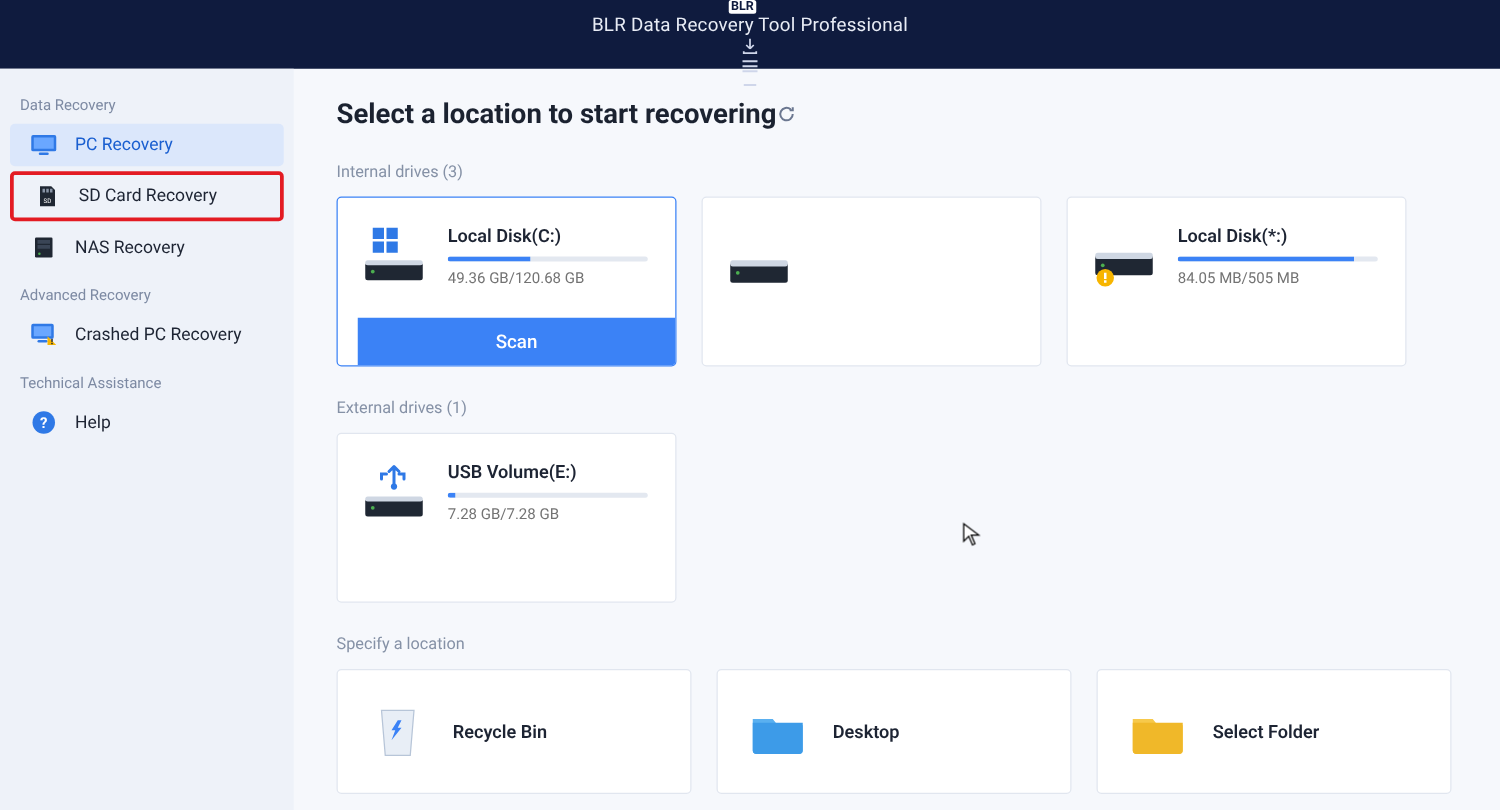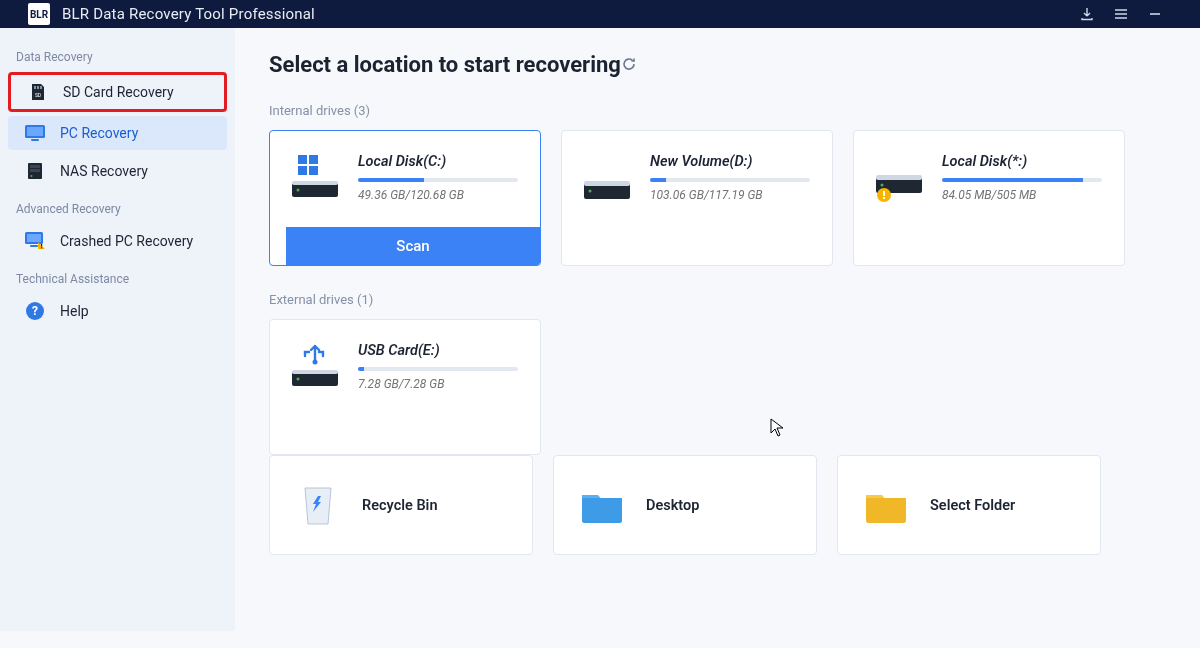--- a/index.html
+++ b/index.html
@@ -1,44 +1,44 @@
 <!DOCTYPE html>
 <html><head>
 <meta charset="utf-8">
 <style>
 * { margin: 0; padding: 0; box-sizing: border-box; font-family: -apple-system, BlinkMacSystemFont, "Segoe UI", Roboto, sans-serif; }
 body { width: 1200px; height: 648px; overflow: hidden; background: #f6f8fc; }
-.titlebar { height: 28px; background: #0f1b3e; display: flex; align-items: center; padding: 0 28px; color: #e8ecf5; }
+.titlebar { height: 55px; background: #0f1b3e; display: flex; align-items: center; padding: 0 0; color: #e8ecf5; flex-direction: column; }
 .titlebar .logo { width: 22px; height: 22px; background: #fff; color: #0f1b3e; font-weight: 700; font-size: 10px; display: flex; align-items: center; justify-content: center; border-radius: 2px; margin-right: 12px; }
 .titlebar .appname { font-size: 15px; font-weight: 400; letter-spacing: 0.2px; }
 .titlebar .spacer { flex: 1; }
 .titlebar .tbtn { width: 34px; height: 34px; display: flex; align-items: center; justify-content: center; color: #cfd6ea; cursor: pointer; }
 .shell { display: flex; height: calc(100% - 45px); }
 .sidebar { width: 235px; background: #eef2f9; padding: 10px 0; display: flex; flex-direction: column; }
 .sidebar .group-label { font-size: 12px; color: #7d8aa3; padding: 12px 16px 6px; }
 .sidebar .item { display: flex; align-items: center; gap: 14px; padding: 8px 16px; font-size: 14px; color: #1d2433; cursor: pointer; margin: 2px 8px; border-radius: 4px; }
 .sidebar .item.active { background: #dbe7fb; color: #1a5fd0; }
 .sidebar .item.highlighted { border: 3px solid #e31b23; }
 .sidebar .icon { width: 22px; height: 18px; display: flex; align-items: center; justify-content: center; }
 .main { flex: 1; padding: 24px 34px; overflow: auto; }
 .main h1 { font-size: 22px; font-weight: 700; color: #1b2230; display: flex; align-items: center; gap: 0; }
 .main h1 .refresh { width: 18px; height: 18px; color: #6b7790; cursor: pointer; }
 .section-label { font-size: 13px; color: #8591a6; margin: 26px 0 12px; }
 .drive-grid { display: flex; gap: 20px; flex-wrap: wrap; }
 .drive-card { width: 272px; height: 136px; background: #fff; border: 1px solid #e1e6ef; border-radius: 4px; position: relative; cursor: pointer; overflow: hidden; }
 .drive-card.selected { border: 1.5px solid #3b82f6; }
-.drive-inner { display: flex; align-items: flex-start; gap: 18px; padding: 22px 20px 10px; font-style: italic; }
+.drive-inner { display: flex; align-items: flex-start; gap: 18px; padding: 22px 20px 10px; }
 .drive-icon { width: 50px; height: 50px; display: flex; flex-direction: column; align-items: center; justify-content: flex-end; }
 .drive-name { font-size: 14.5px; font-weight: 600; color: #1d2433; margin-bottom: 8px; }
 .drive-bar { width: 160px; height: 4px; background: #e3e8f0; border-radius: 2px; overflow: hidden; margin-bottom: 6px; }
 .drive-bar .fill { height: 100%; background: #3b82f6; }
 .drive-size { font-size: 12px; color: #737373; }
 .scan-btn { position: absolute; bottom: 0; left: 16px; right: 0; height: 38px; background: #3b82f6; color: #fff; font-size: 15px; font-weight: 500; display: flex; align-items: center; justify-content: center; cursor: pointer; }
 .location-grid { display: flex; gap: 20px; }
-.location-card { width: 264px; height: 100px; background: #fff; border: 1px solid #e1e6ef; border-radius: 4px; display: flex; align-items: center; gap: 20px; padding: 0 24px; cursor: pointer; }
+.location-card { width: 284px; height: 100px; background: #fff; border: 1px solid #e1e6ef; border-radius: 4px; display: flex; align-items: center; gap: 20px; padding: 0 24px; cursor: pointer; }
 .location-card .licon { width: 48px; height: 48px; display: flex; align-items: center; justify-content: center; }
 .location-card .lname { font-size: 14.5px; font-weight: 600; color: #1d2433; }
 svg { display: block; }
 .cursor { position: absolute; left: 770px; top: 418px; pointer-events: none; }
 </style>
 </head>
 <body>
 
 <div class="titlebar">
   <div class="logo">BLR</div>
@@ -57,41 +57,41 @@
   <div class="tbtn">
     <svg width="14" height="14" viewBox="0 0 14 14" stroke="currentColor" stroke-width="1.6">
         <path d="M2 7h10"></path>
       </svg>
   </div>
 </div>
 
 <div class="shell">
   <div class="sidebar">
     <div class="group-label">Data Recovery</div>
+    <div class="item active">
+      <span class="icon">
+        <svg width="22" height="18" viewBox="0 0 22 18">
+            <rect x="1" y="1" width="20" height="13" rx="1.5" fill="#2f79e6"></rect>
+            <rect x="3" y="3" width="16" height="9" fill="#6aa7ff"></rect>
+            <rect x="7" y="15" width="8" height="2" rx="1" fill="#2f79e6"></rect>
+          </svg>
+      </span>
+      <span>PC Recovery</span>
+    </div>
     <div class="item highlighted">
       <span class="icon">
         <svg width="18" height="20" viewBox="0 0 18 20">
             <path d="M3 2h9l3 3v13H3z" fill="#1f2733"></path>
             <rect x="5" y="4" width="2" height="3" fill="#8894a6"></rect>
             <rect x="8" y="4" width="2" height="3" fill="#8894a6"></rect>
             <rect x="11" y="4" width="2" height="3" fill="#8894a6"></rect>
             <text x="9" y="15" font-size="5" fill="#fff" text-anchor="middle">SD</text>
           </svg>
       </span>
       <span>SD Card Recovery</span>
-    </div>
-    <div class="item active">
-      <span class="icon">
-        <svg width="22" height="18" viewBox="0 0 22 18">
-            <rect x="1" y="1" width="20" height="13" rx="1.5" fill="#2f79e6"></rect>
-            <rect x="3" y="3" width="16" height="9" fill="#6aa7ff"></rect>
-            <rect x="7" y="15" width="8" height="2" rx="1" fill="#2f79e6"></rect>
-          </svg>
-      </span>
-      <span>PC Recovery</span>
     </div>
     <div class="item">
       <span class="icon">
         <svg width="18" height="20" viewBox="0 0 18 20">
             <rect x="2" y="2" width="14" height="16" rx="1" fill="#1f2733"></rect>
             <rect x="4" y="4" width="10" height="3" fill="#3a4556"></rect>
             <rect x="4" y="8" width="10" height="3" fill="#3a4556"></rect>
             <circle cx="5.5" cy="15" r="1" fill="#4caf50"></circle>
           </svg>
       </span>
@@ -163,27 +163,20 @@
 
       <div class="drive-card">
         <div class="drive-inner">
           <div class="drive-icon">
             <svg width="50" height="34" viewBox="0 0 50 34">
                 <rect x="2" y="14" width="46" height="16" rx="2" fill="#1f2733"></rect>
                 <rect x="2" y="12" width="46" height="5" rx="2" fill="#cfd7e3"></rect>
                 <circle cx="8" cy="22" r="1.5" fill="#4caf50"></circle>
               </svg>
           </div>
-          <div>
-            <div class="drive-name">New Volume(D:)</div>
-            <div class="drive-bar">
-                <div class="fill" style="width:10%"></div>
-              </div>
-            <div class="drive-size">103.06 GB/117.19 GB</div>
-          </div>
         </div>
       </div>
 
       <div class="drive-card">
         <div class="drive-inner">
           <div class="drive-icon">
             <svg width="50" height="40" viewBox="0 0 50 40">
                 <rect x="2" y="14" width="46" height="16" rx="2" fill="#1f2733"></rect>
                 <rect x="2" y="12" width="46" height="5" rx="2" fill="#cfd7e3"></rect>
                 <circle cx="8" cy="22" r="1.5" fill="#4caf50"></circle>
@@ -210,30 +203,31 @@
           <div class="drive-icon">
             <svg width="50" height="50" viewBox="0 0 50 50">
                 <path d="M25 4v14m0-14l-4 4m4-4l4 4M19 10h-4v4m14-4h4v4" stroke="#2f79e6" stroke-width="2.4" fill="none" stroke-linecap="round"></path>
                 <circle cx="25" cy="20" r="2.5" fill="#2f79e6"></circle>
                 <rect x="2" y="30" width="46" height="14" rx="2" fill="#1f2733"></rect>
                 <rect x="2" y="28" width="46" height="4" rx="2" fill="#cfd7e3"></rect>
                 <circle cx="8" cy="37" r="1.5" fill="#4caf50"></circle>
               </svg>
           </div>
           <div>
-            <div class="drive-name">USB Card(E:)</div>
+            <div class="drive-name">USB Volume(E:)</div>
             <div class="drive-bar">
                 <div class="fill" style="width:4%"></div>
               </div>
             <div class="drive-size">7.28 GB/7.28 GB</div>
           </div>
         </div>
       </div>
     </div>
 
+    <div class="section-label">Specify a location</div>
     <div class="location-grid">
       <div class="location-card">
         <div class="licon">
           <svg width="42" height="46" viewBox="0 0 42 46">
               <path d="M8 6h26l-3 36H11z" fill="#e8eef6" stroke="#b7c5d8" stroke-width="1"></path>
               <path d="M21 14l-5 8h3l-3 8 8-10h-3l3-6z" fill="#3b82f6"></path>
             </svg>
         </div>
         <div class="lname">Recycle Bin</div>
       </div>

